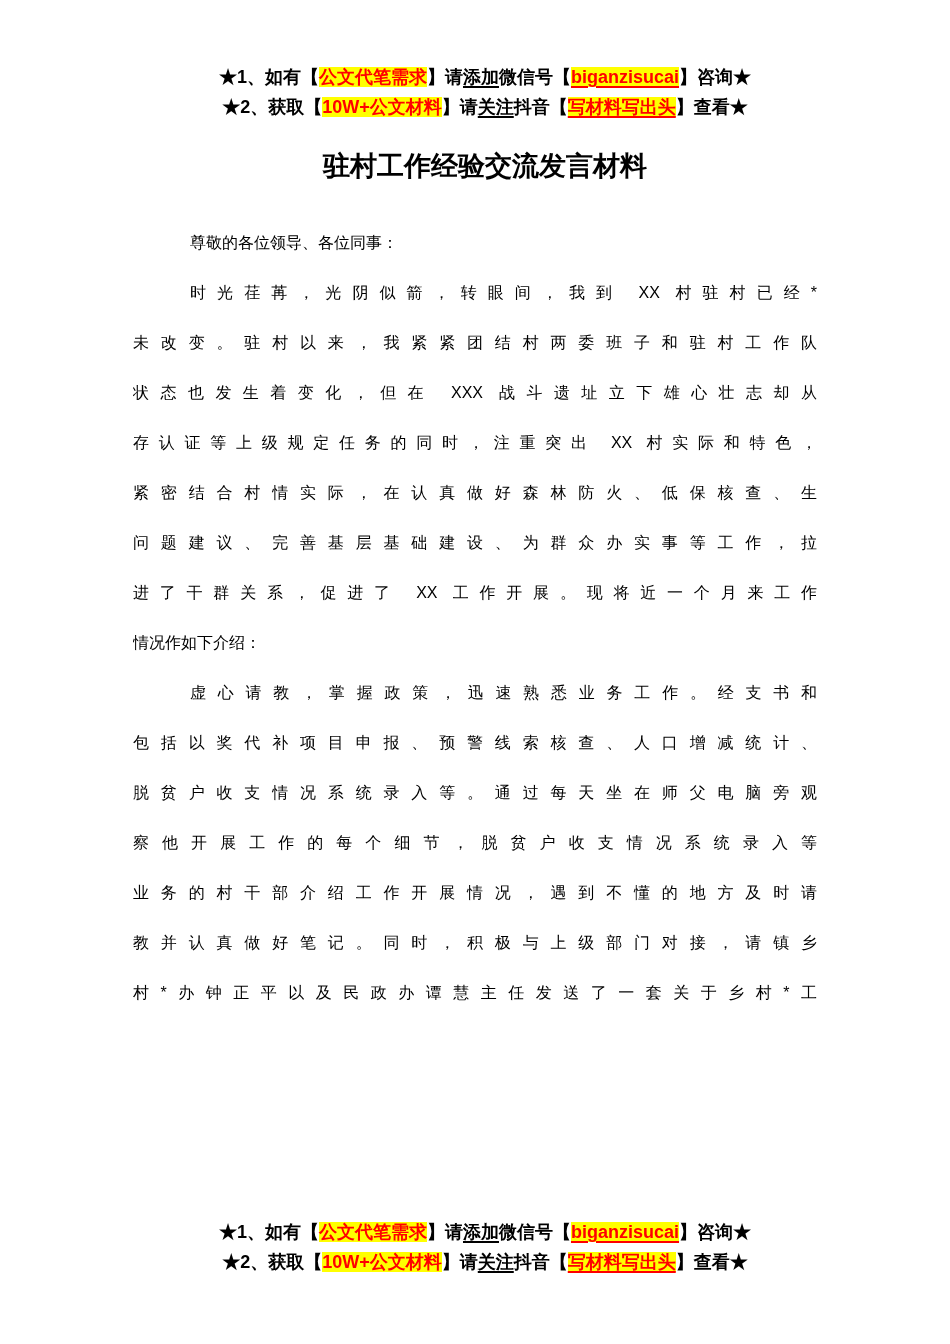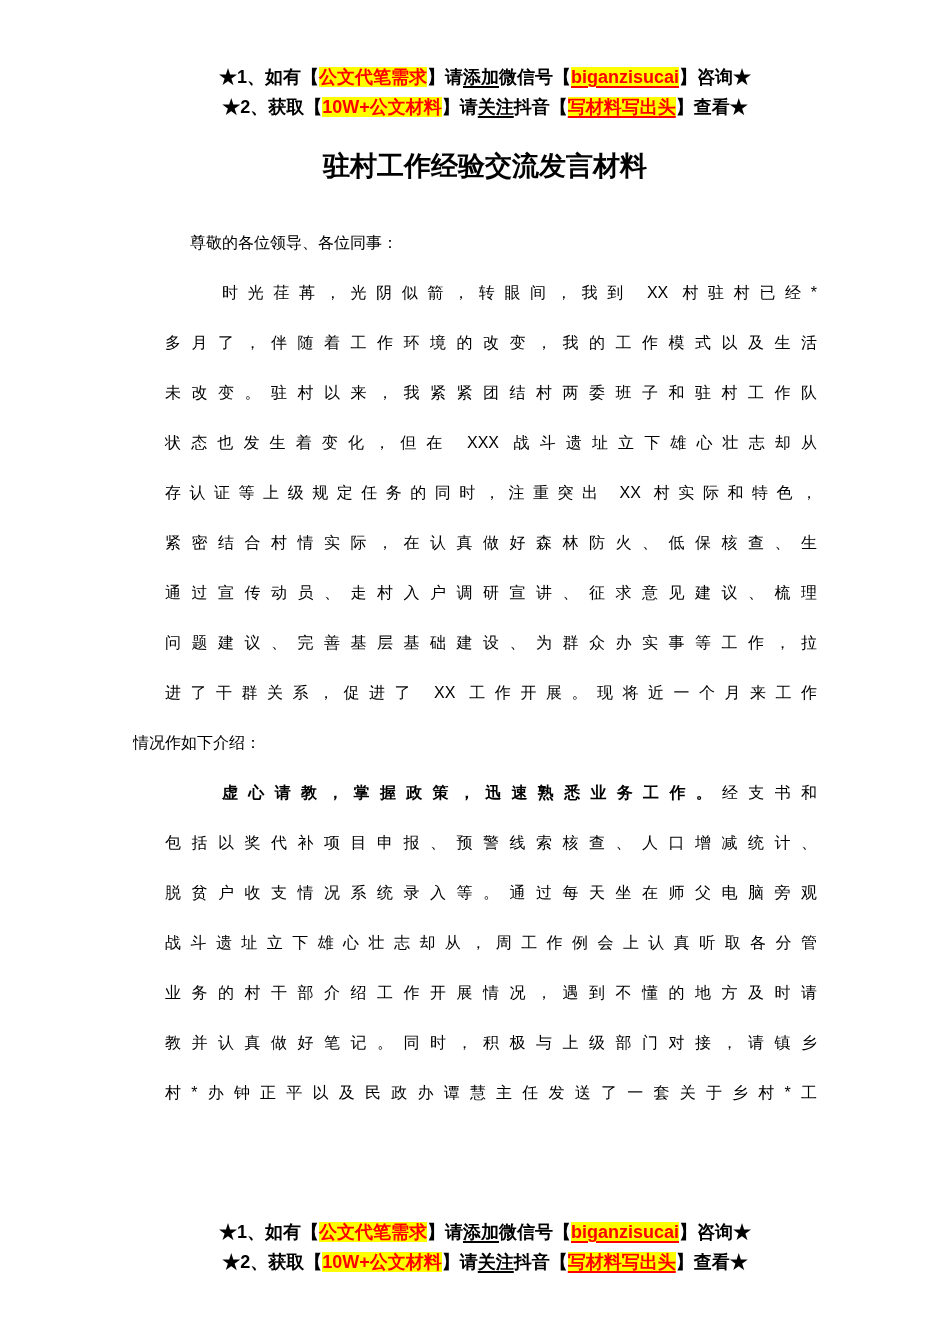--- a/index.html
+++ b/index.html
@@ -21,21 +21,21 @@
     text-align: center;
     font-size: 18px;
     font-weight: bold;
     line-height: 30px;
     white-space: nowrap;
   }
   .promo-header { top: 62px; }
   .promo-footer { top: 1217px; }
   .hl { background: var(--highlight, #ffff00); color: var(--accent_red, #ff0000); }
   .u  { text-decoration: underline; text-decoration-thickness: 2px; text-underline-offset: 3px; }
-  .b  { font-weight: bold; }
+  .b  { font-weight: normal; }
   .doc-title {
     position: absolute;
     top: 146px;
     left: 0;
     width: 100%;
     margin: 0;
     text-align: center;
     font-size: 27px;
     font-weight: bold;
     line-height: 40px;
@@ -52,51 +52,48 @@
   .line {
     height: 50px;
     line-height: 50px;
     white-space: normal;
   }
   .indent { padding-left: 57px; }
   .just {
     text-align: justify;
     text-align-last: justify;
     text-justify: inter-character;
-    margin-left: 32px;
   }
 </style>
 </head>
 <body>
 
 <div class="page">
 
   <div class="promo promo-header">
     <div class="promo-line"><span>★1、如有【</span><span class="hl">公文代笔需求</span><span>】请</span><span class="u">添加</span><span>微信号【</span><span class="hl u">biganzisucai</span><span>】咨询★</span></div>
     <div class="promo-line"><span>★2、获取【</span><span class="hl">10W+公文材料</span><span>】请</span><span class="u">关注</span><span>抖音【</span><span class="hl u">写材料写出头</span><span>】查看★</span></div>
   </div>
 
   <h1 class="doc-title">驻村工作经验交流发言材料</h1>
 
   <div class="doc-body">
       <div class="line indent"><span>尊敬的各位领导、各位同事：</span></div>
       <div class="line indent just"><span>时光荏苒，光阴似箭，转眼间，我到 XX 村驻村已经*</span></div>
-      <div class="line just"><span>多月了，伴随着工作环境的改变，我的工作模式以及生活</span></div>
       <div class="line just"><span>未改变。驻村以来，我紧紧团结村两委班子和驻村工作队</span></div>
       <div class="line just"><span>状态也发生着变化，但在 XXX 战斗遗址立下雄心壮志却从</span></div>
       <div class="line just"><span>存认证等上级规定任务的同时，注重突出 XX 村实际和特色，</span></div>
       <div class="line just"><span>紧密结合村情实际，在认真做好森林防火、低保核查、生</span></div>
-      <div class="line just"><span>通过宣传动员、走村入户调研宣讲、征求意见建议、梳理</span></div>
       <div class="line just"><span>问题建议、完善基层基础建设、为群众办实事等工作，拉</span></div>
       <div class="line just"><span>进了干群关系，促进了 XX 工作开展。现将近一个月来工作</span></div>
       <div class="line"><span>情况作如下介绍：</span></div>
       <div class="line indent just"><span class="b">虚心请教，掌握政策，迅速熟悉业务工作。</span><span>经支书和</span></div>
       <div class="line just"><span>包括以奖代补项目申报、预警线索核查、人口增减统计、</span></div>
       <div class="line just"><span>脱贫户收支情况系统录入等。通过每天坐在师父电脑旁观</span></div>
-      <div class="line just"><span>战斗遗址立下雄心壮志却从，周工作例会上认真听取各分管</span></div>
+      <div class="line just"><span>察他开展工作的每个细节，脱贫户收支情况系统录入等</span></div>
       <div class="line just"><span>业务的村干部介绍工作开展情况，遇到不懂的地方及时请</span></div>
       <div class="line just"><span>教并认真做好笔记。同时，积极与上级部门对接，请镇乡</span></div>
       <div class="line just"><span>村*办钟正平以及民政办谭慧主任发送了一套关于乡村*工</span></div>
     </div>
 
   <div class="promo promo-footer">
     <div class="promo-line"><span>★1、如有【</span><span class="hl">公文代笔需求</span><span>】请</span><span class="u">添加</span><span>微信号【</span><span class="hl u">biganzisucai</span><span>】咨询★</span></div>
     <div class="promo-line"><span>★2、获取【</span><span class="hl">10W+公文材料</span><span>】请</span><span class="u">关注</span><span>抖音【</span><span class="hl u">写材料写出头</span><span>】查看★</span></div>
   </div>
 

